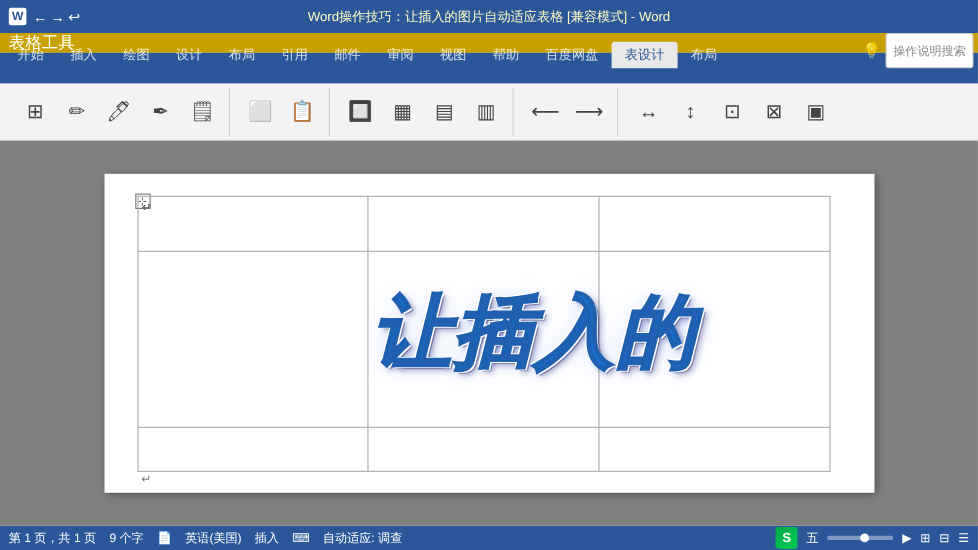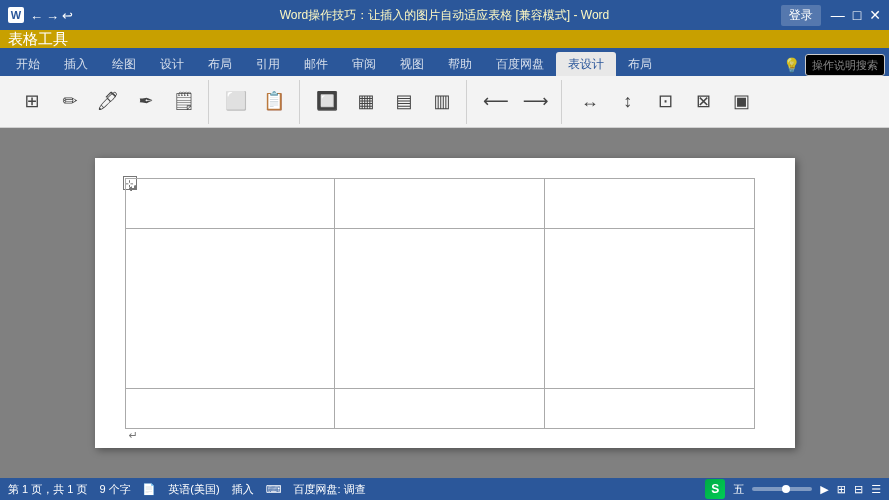--- a/index.html
+++ b/index.html
@@ -70,21 +70,21 @@
       gap: 8px;
       font-size: 14px;
     }
 
     
     #tab-bar {
       height: 28px;
       background: #2b579a;
       display: flex;
       align-items: flex-end;
-      padding: 0 4px;
+      padding: 14px 4px;
     }
     .tab {
       height: 24px;
       padding: 0 12px;
       display: flex;
       align-items: center;
       font-size: 12px;
       color: rgba(255,255,255,0.8);
       cursor: pointer;
       border-radius: 3px 3px 0 0;
@@ -146,25 +146,25 @@
       font-size: 18px;
       line-height: 1;
       margin-bottom: 2px;
     }
     .search-box {
       display: flex;
       align-items: center;
       border: 1px solid #ccc;
       border-radius: 3px;
       padding: 2px 6px;
-      background: #000000;
+      background: #ffffff;
       font-size: 11px;
       color: #888;
       gap: 4px;
-      height: 22px;
+      height: 32px;
     }
 
     
     #doc-area {
       background: #808080;
       height: calc(500px - 30px - 28px - 18px - 52px - 22px);
       display: flex;
       justify-content: center;
       align-items: center;
       overflow: hidden;
@@ -318,28 +318,20 @@
     <div class="win-icon">
       <span>W</span>
     </div>
     <div class="nav-arrows">
       <span>←</span>
       <span>→</span>
       <span>↩</span>
     </div>
   </div>
   <div class="title-center">Word操作技巧：让插入的图片自动适应表格 [兼容模式] - Word</div>
-  <div class="right-controls">
-    <div class="btn">登录</div>
-    <div class="window-btns">
-      <span>—</span>
-      <span>□</span>
-      <span>✕</span>
-    </div>
-  </div>
 </div>
 
 <div id="extra-tab-bar">
   <span class="extra-tab-label">表格工具</span>
 </div>
 
 <div id="tab-bar">
 
   <div class="tab">开始</div>
   <div class="tab">插入</div>
@@ -471,20 +463,21 @@
         <td>
           <span class="para-mark" style="top:4px;left:4px;">↵</span>
         </td>
       </tr>
     </tbody>
       </table>
 
     <div style="position:absolute; bottom:6px; left:34px; font-size:11px; color:#777;">↵</div>
 
     <div id="big-title">
+      <span class="line">让插入的</span>
     </div>
   </div>
 </div>
 
 <div id="status-bar">
   <div class="left">
     <div class="status-item">
       <span>第 1 页，共 1 页</span>
     </div>
     <div class="status-item">
@@ -496,21 +489,21 @@
     <div class="status-item">
       <span>英语(美国)</span>
     </div>
     <div class="status-item">
       <span>插入</span>
     </div>
     <div class="status-item">
       <span>⌨</span>
     </div>
     <div class="status-item">
-      <span>百度网盘: 调查</span>
+      <span>自动适应: 调查</span>
     </div>
   </div>
   <div class="right">
     <div class="s-logo">S</div>
     <span>五</span>
     <div class="zoom-slider">
       <div class="zoom-slider-thumb"></div>
     </div>
     <span>▶</span>
     <span>⊞</span>

